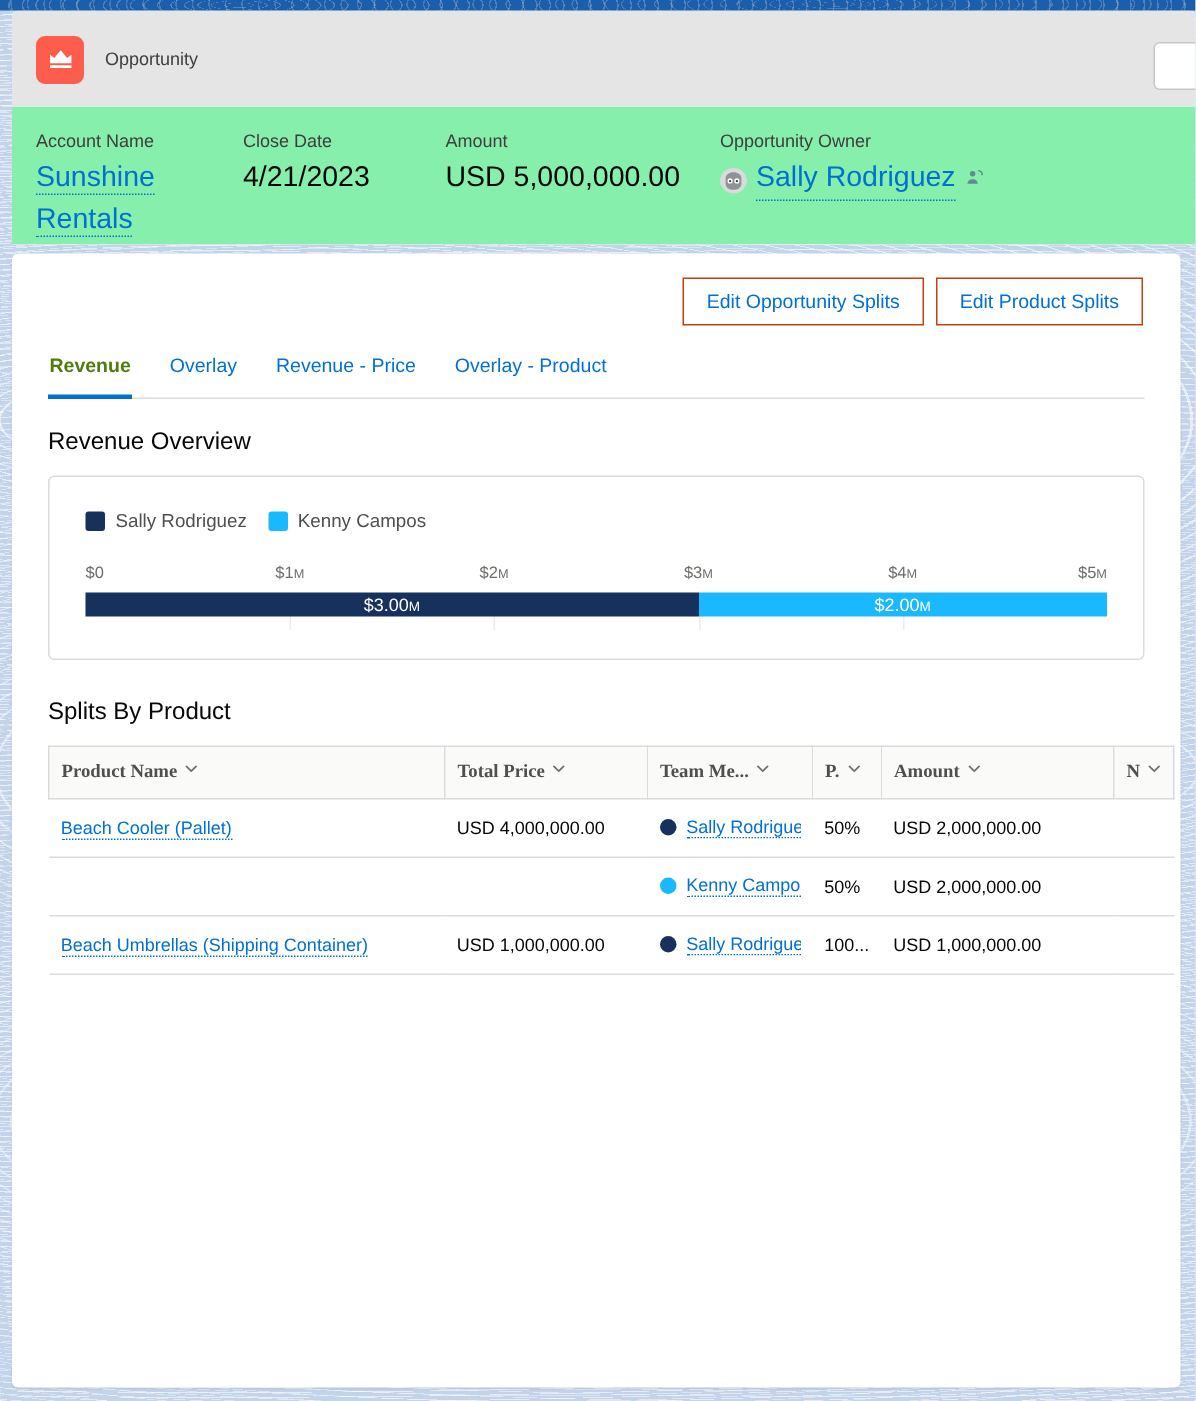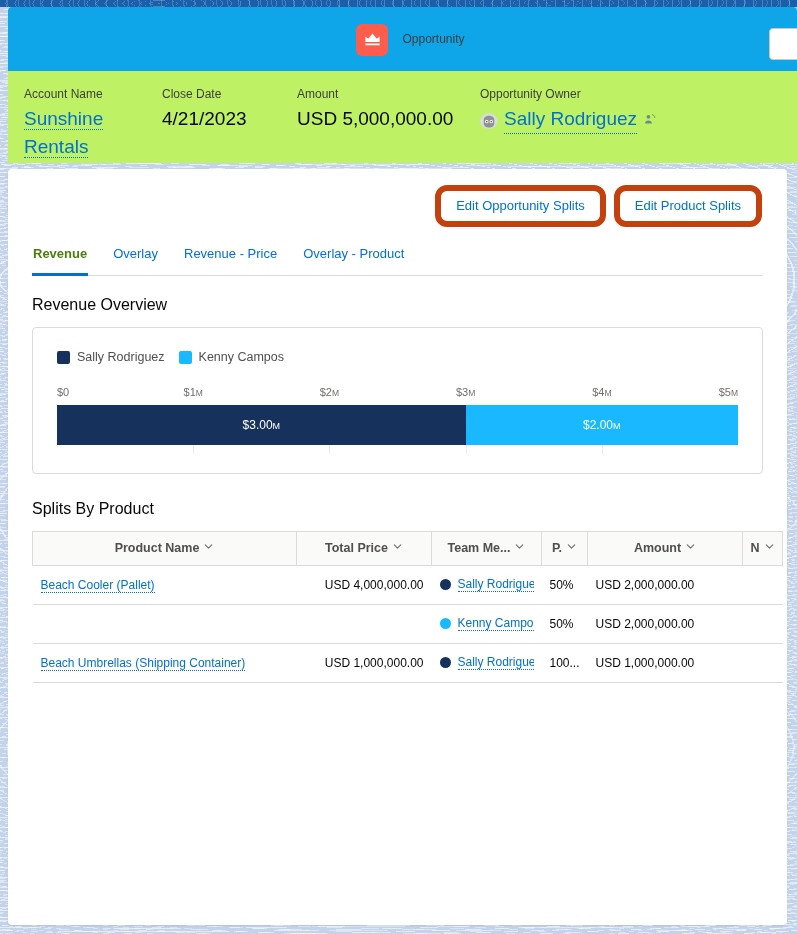--- a/index.html
+++ b/index.html
@@ -46,27 +46,26 @@
   .header-card {
     position: absolute;
     top: 7px; left: 8px; right: 0;
     background: #fff;
     border-radius: 4px 4px 0 0;
     z-index: 3;
     overflow: hidden;
   }
 
   .header-top {
-    background: #0ea5e9;
+    background: #e5e5e5;
     padding: 12px 0 11px 16px;
     display: flex;
     align-items: center;
     position: relative;
     min-height: 64px;
-    justify-content: center;
   }
 
   .opp-icon {
     width: 32px; height: 32px;
     border-radius: 6px;
     background: #fe5c4c;
     display: flex;
     align-items: center;
     justify-content: center;
     flex: none;
@@ -95,21 +94,21 @@
     height: 32px;
     border: 1px solid #c9c7c5;
     border-radius: 4px;
     background: #fff;
   }
 
   
   .header-fields {
     display: flex;
     padding: 15px 16px 3px 16px;
-    background: #bef264;
+    background: #86efac;
   }
   .field { line-height: 1.45; }
   .field-label {
     font-size: 12px;
     color: #3e3e3c;
     margin-bottom: 2px;
   }
   .field-value {
     font-size: 19px;
     color: #080707;
@@ -158,22 +157,22 @@
   
   .action-row {
     display: flex;
     justify-content: flex-end;
     gap: 8px;
     padding-right: 1px;
     margin-bottom: 16px;
   }
   .btn {
     background: #fff;
-    border: 6px solid #c2410c;
-    border-radius: 12px;
+    border: 1px solid #c2410c;
+    border-radius: 0;
     color: #0070d2;
     font-family: inherit;
     font-size: 13px;
     padding: 8px 15px 9px 15px;
     line-height: 1;
     cursor: pointer;
     white-space: nowrap;
   }
 
   
@@ -246,21 +245,21 @@
     white-space: nowrap;
     top: 0;
   }
   .tick-label .unit {
     font-size: 8.5px;
     vertical-align: baseline;
   }
 
   .bar-area {
     position: relative;
-    height: 40px;
+    height: 16px;
   }
   .gridlines {
     position: absolute;
     inset: 0;
     bottom: -9px;
     pointer-events: none;
   }
   .gridline {
     position: absolute;
     top: 0; bottom: 0;
@@ -300,35 +299,36 @@
     background: #fafaf9;
     white-space: nowrap;
     overflow: hidden;
     position: relative;
     vertical-align: middle;
   }
   .splits-table thead th:first-child { border-left: 1px solid #dddbda; }
   .th-inner {
     display: flex;
     align-items: center;
-    justify-content: center;
+    justify-content: flex-start;
     gap: 4px;
+    font-family: Liberation Serif, serif;
   }
   .th-caret { flex: none; opacity: .8; }
 
   .splits-table tbody td {
     font-size: 12px;
     color: #080707;
     padding: 11px 8px 12px 8px;
     border-bottom: 1px solid #dddbda;
     white-space: nowrap;
     overflow: hidden;
     vertical-align: middle;
   }
-  .cell-num { text-align: right; }
+  .cell-num { text-align: left; }
   .cell-member {
     display: flex;
     align-items: center;
     gap: 7px;
     overflow: hidden;
   }
   .member-dot {
     width: 11px; height: 11px;
     border-radius: 50%;
     flex: none;

